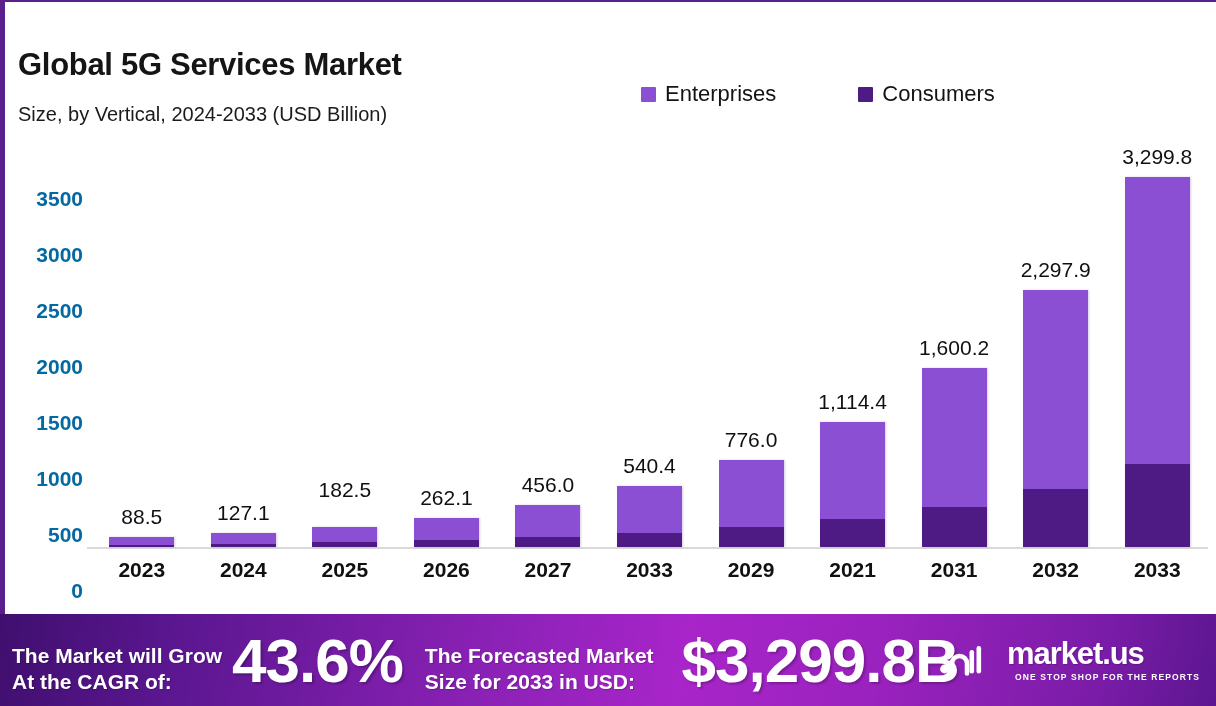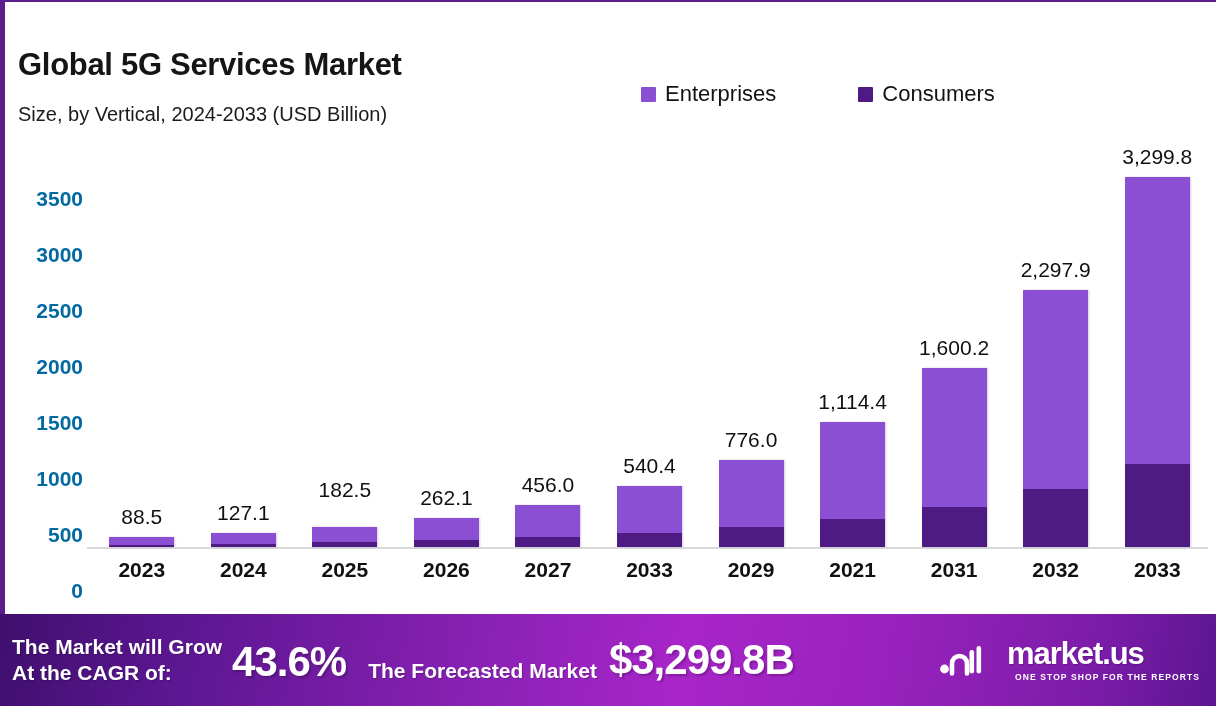--- a/index.html
+++ b/index.html
@@ -159,29 +159,29 @@
   }
   .f-block { display: flex; align-items: flex-end; }
   .f-label {
     font-size: 21px;
     font-weight: 700;
     line-height: 1.24;
     text-shadow: 1px 1px 1px rgba(0,0,0,0.22);
     white-space: nowrap;
   }
   .f-big {
-    font-size: 42px;
+    font-size: 62px;
     font-weight: 700;
     letter-spacing: -1px;
     text-shadow: 2px 2px 2px rgba(0,0,0,0.22);
     white-space: nowrap;
   }
   .f-cagr { margin-left: 10px; }
   .f-size { margin-left: 22px; }
-  .f-amt { margin-left: 12px; }
+  .f-amt { margin-left: 28px; }
 
   .logo {
     position: absolute;
     right: 16px; top: 50%;
     transform: translateY(-50%);
     display: flex;
     align-items: center;
     gap: 24px;
   }
   .logo-mark { width: 44px; height: 34px; display: block; }
@@ -339,20 +339,21 @@
       <div class="f-label">
         <div>The Market will Grow</div>
         <div>At the CAGR of:</div>
       </div>
       <div class="f-big f-cagr">43.6%</div>
     </div>
 
     <div class="f-block f-size">
       <div class="f-label">
         <div>The Forecasted Market</div>
+        <div>Size for 2033 in USD:</div>
       </div>
       <div class="f-big f-amt">$3,299.8B</div>
     </div>
 
     <div class="logo">
       <svg class="logo-mark" viewBox="0 0 44 34" aria-hidden="true">
         <circle cx="5.5" cy="26" r="4.4" fill="#ffffff"></circle>
         <path d="M13 30.5 V20.5 a7.5 7.5 0 0 1 15 0 V30.5" fill="none" stroke="#ffffff" stroke-width="4.6" stroke-linecap="round"></path>
         <rect x="30.5" y="7" width="4.6" height="23.5" rx="2.3" fill="#ffffff"></rect>
         <rect x="37.5" y="3" width="4.6" height="27.5" rx="2.3" fill="#ffffff"></rect>

